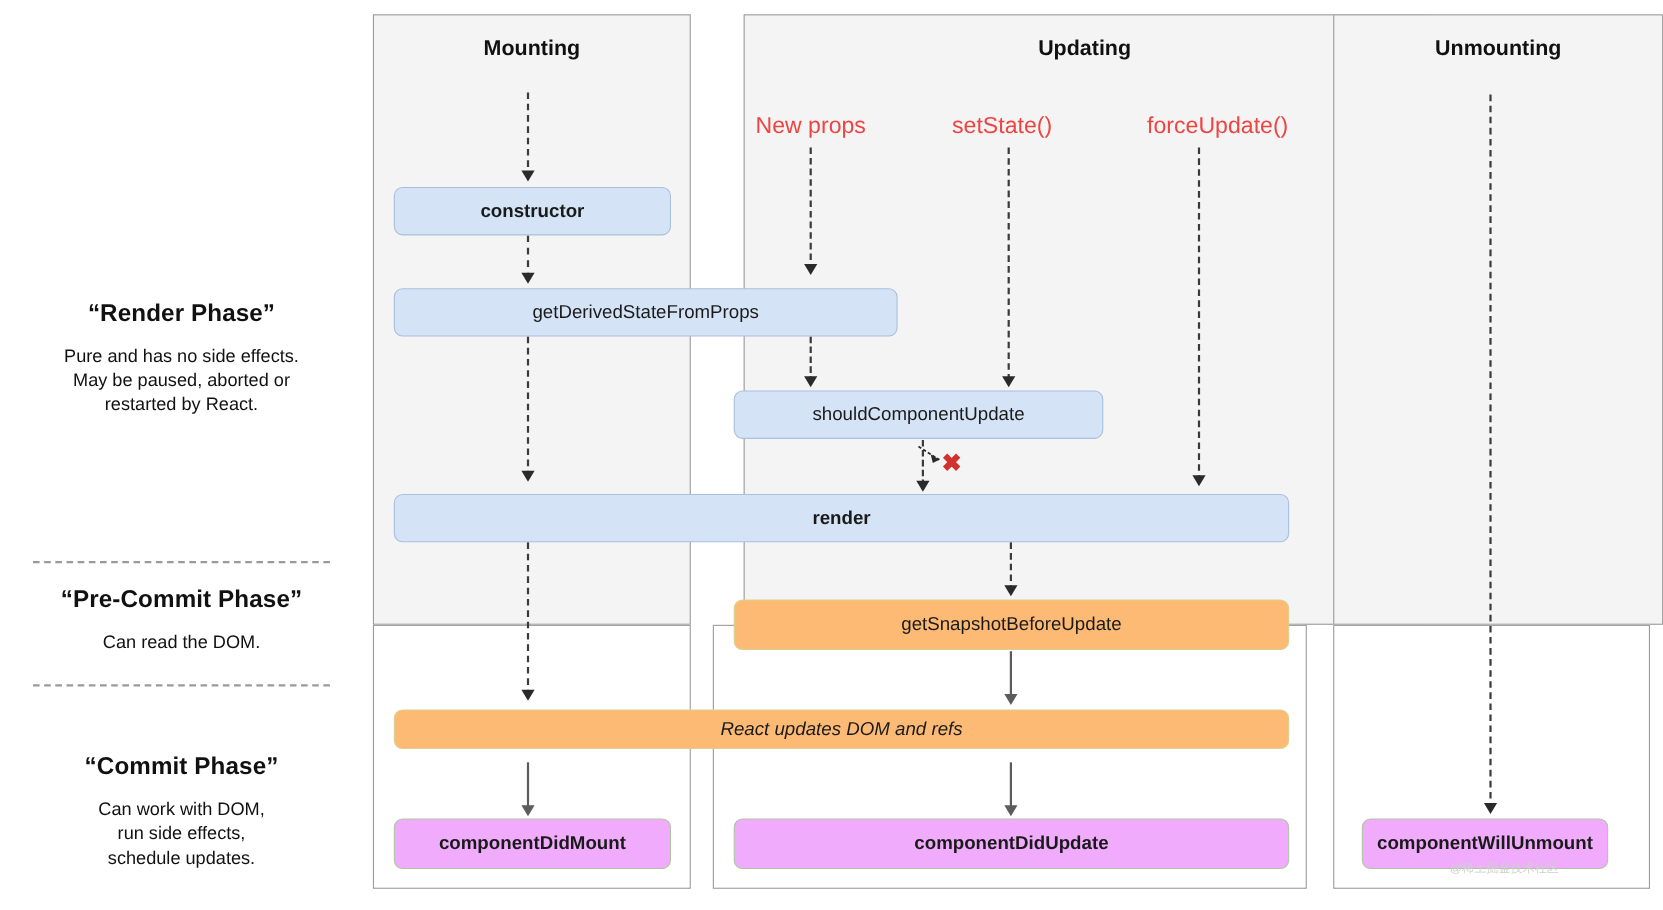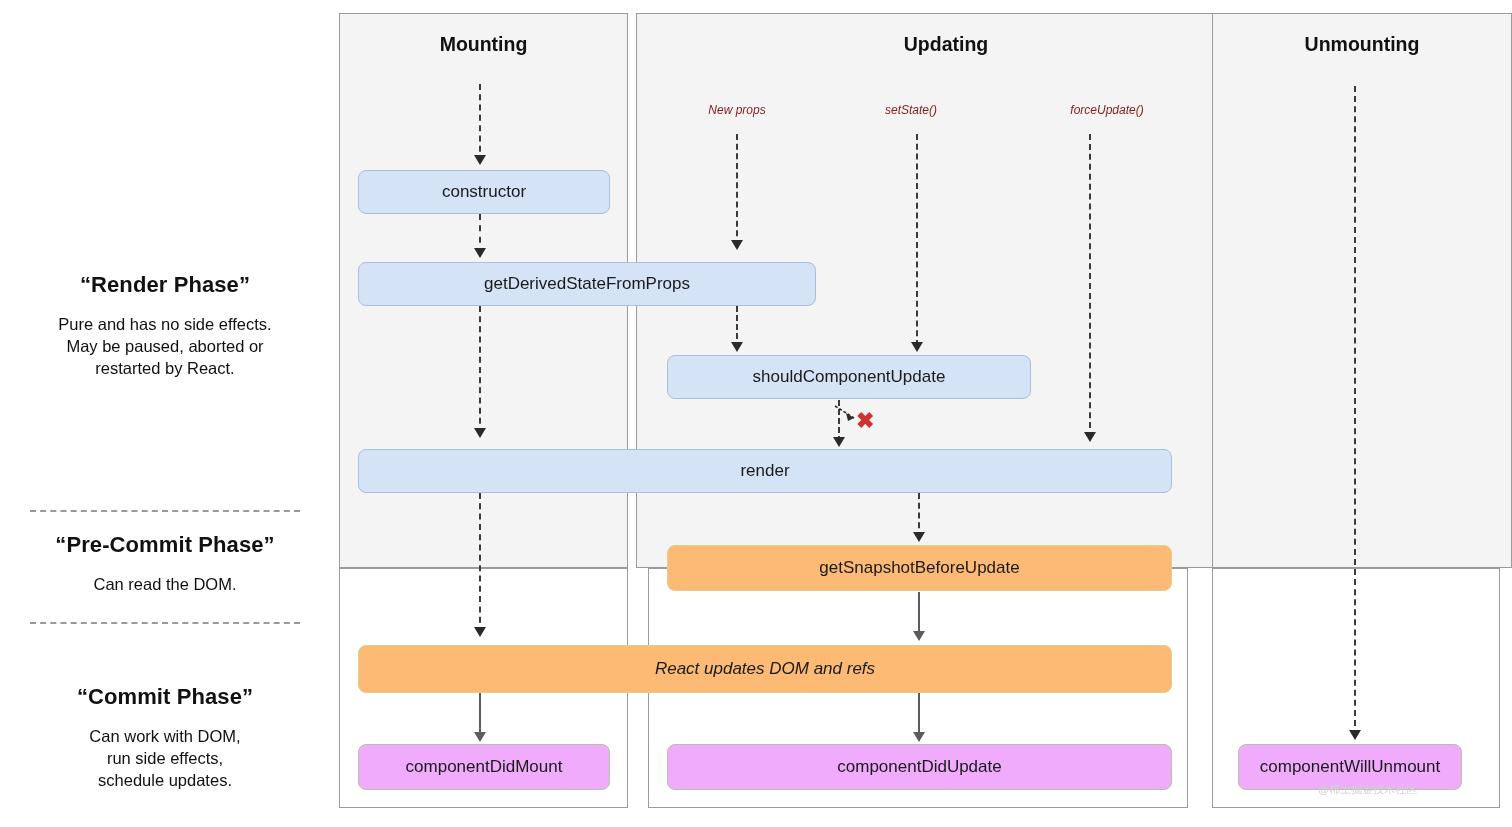--- a/index.html
+++ b/index.html
@@ -46,27 +46,27 @@
     position: absolute;
     display: flex; align-items: center; justify-content: center;
     border-radius: 8px;
     font-size: 17px; color: #1a1a1a;
     text-align: center;
     z-index: 5;
   }
   .node.blue   { background: #d5e3f7; border: 1px solid #a9bfdd; }
   .node.yellow { background: #fdba74; border: 1px solid #dcd08e; }
   .node.green  { background: #f0abfc; border: 1px solid #b0c5a2; }
-  .node.bold   { font-weight: normal; }
+  .node.bold   { font-weight: bold; }
   .node.italic { font-style: italic; }
 
   
   .trigger {
     position: absolute;
-    font-style: italic; font-size: 12px; color: #7f1d1d;
+    font-size: 21px; color: #ef4444;
     text-align: center; white-space: nowrap;
     transform: translateX(-50%);
     z-index: 6;
   }
 
   
   .arrow { position: absolute; z-index: 4; }
   .arrow-line-dashed {
     position: absolute; width: 0;
     border-left: 2px dashed #3a3a3a;
@@ -127,21 +127,21 @@
 run side effects,
 schedule updates.</div>
     </div>
 
   </div>
 
   <div class="panel" style="left:339px; top:13px; width:289px; height:555px;">
     <div class="panel-title" style="top:19px;">Mounting</div>
   </div>
 
-  <div class="panel" style="left:636px; top:13px; width:620px; height:555px;">
+  <div class="panel" style="left:676px; top:13px; width:620px; height:555px;">
     <div class="panel-title" style="top:19px;">Updating</div>
   </div>
 
   <div class="panel" style="left:1212px; top:13px; width:300px; height:555px;">
     <div class="panel-title" style="top:19px;">Unmounting</div>
   </div>
 
   <div class="panel-white" style="left:339px; top:568px; width:289px; height:240px;"></div>
   <div class="panel-white" style="left:648px; top:568px; width:540px; height:240px;"></div>
   <div class="panel-white" style="left:1212px; top:568px; width:288px; height:240px;"></div>
@@ -225,27 +225,27 @@
 
   <div class="arrow">
     <div class="arrow-line-dashed" style="left:1354px; top:86px; height:650px;"></div>
     <div class="arrow-head" style="left:1355px; top:730px;"></div>
   </div>
 
   <div class="node blue bold" style="left:358px; top:170px; width:252px; height:44px;">constructor</div>
 
   <div class="node blue" style="left:358px; top:262px; width:458px; height:44px;">getDerivedStateFromProps</div>
 
-  <div class="node blue" style="left:667px; top:355px; width:364px; height:44px;">shouldComponentUpdate</div>
+  <div class="node blue" style="left:667px; top:355px; width:336px; height:44px;">shouldComponentUpdate</div>
 
   <div class="node blue bold" style="left:358px; top:449px; width:814px; height:44px;">render</div>
 
   <div class="node yellow" style="left:667px; top:545px; width:505px; height:46px;">getSnapshotBeforeUpdate</div>
 
-  <div class="node yellow italic" style="left:358px; top:645px; width:814px; height:48px;">React updates DOM and refs</div>
+  <div class="node yellow italic" style="left:358px; top:645px; width:814px; height:36px;">React updates DOM and refs</div>
 
   <div class="node green bold" style="left:358px; top:744px; width:252px; height:46px;">componentDidMount</div>
 
   <div class="node green bold" style="left:667px; top:744px; width:505px; height:46px;">componentDidUpdate</div>
 
   <div class="node green bold" style="left:1238px; top:744px; width:224px; height:46px;">componentWillUnmount</div>
 
   <div class="watermark" style="left:1318px; top:782px;">@稀土掘金技术社区</div>
 
 </div>

